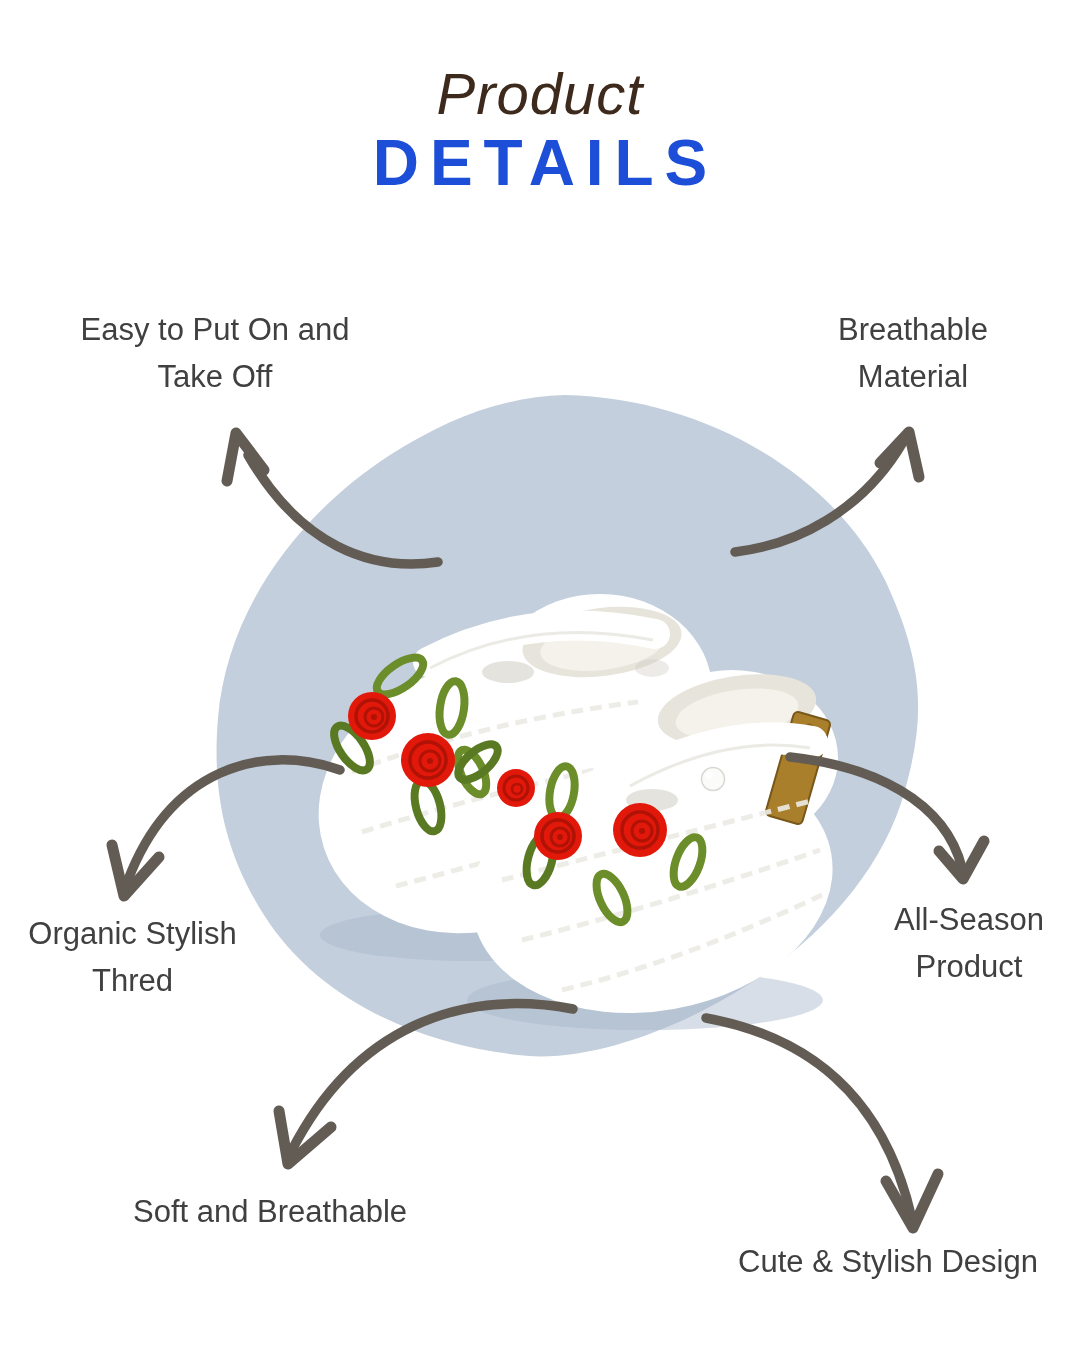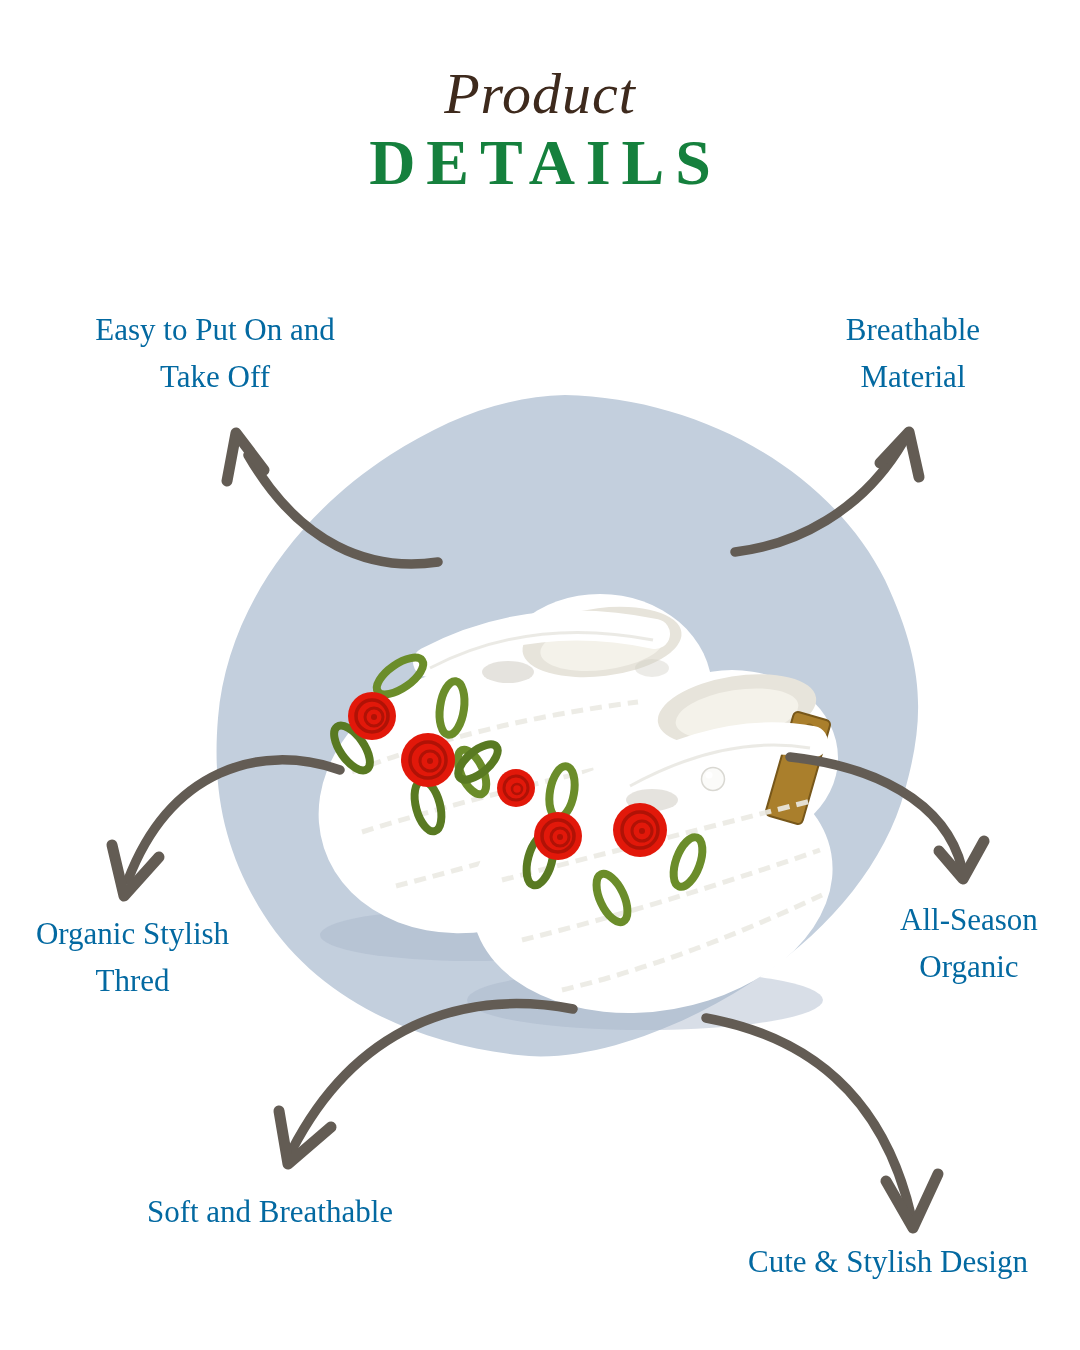--- a/index.html
+++ b/index.html
@@ -1,31 +1,31 @@
 <!DOCTYPE html>
 <html><head>
 <meta charset="utf-8">
 <style>
   html,body{margin:0;padding:0;background:#ffffff;}
   .canvas{
     position:relative;width:1080px;height:1350px;overflow:hidden;background:#ffffff;
-    font-family:Liberation Serif, serif;
+    font-family:Liberation Sans, sans-serif;
     border-radius:27px;
   }
   header{position:absolute;top:62px;left:0;right:0;text-align:center;}
   .title-italic{
     font-style:italic;font-weight:500;font-size:58px;line-height:64px;color:#3e2a1d;
     letter-spacing:1px;
   }
   .title-caps{
-    font-weight:bold;font-size:64px;line-height:66px;color:#15803d;
+    font-weight:bold;font-size:64px;line-height:66px;color:#1d4ed8;
     letter-spacing:0.17em;text-indent:0.17em;margin-top:4px;
   }
   .feature{
-    position:absolute;font-size:31px;line-height:1.52;color:#0369a1;
+    position:absolute;font-size:31px;line-height:1.52;color:#404040;
     text-align:center;white-space:pre-line;
   }
   #f-easy{left:40px;top:306px;width:350px;}
   #f-breathable{left:763px;top:306px;width:300px;}
   #f-organic{left:5px;top:910px;width:255px;}
   #f-allseason{left:858px;top:896px;width:222px;}
   #f-soft{left:70px;top:1188px;width:400px;}
   #f-cute{left:688px;top:1238px;width:400px;}
   svg.art{position:absolute;left:0;top:0;width:1080px;height:1350px;}
 </style>
@@ -168,17 +168,17 @@
     </g>
   </svg>
 
   <div class="feature" id="f-easy">Easy to Put On and
 Take Off</div>
   <div class="feature" id="f-breathable">Breathable
 Material</div>
   <div class="feature" id="f-organic">Organic Stylish
 Thred</div>
   <div class="feature" id="f-allseason">All-Season
-Organic</div>
+Product</div>
   <div class="feature" id="f-soft">Soft and Breathable</div>
   <div class="feature" id="f-cute">Cute &amp; Stylish Design</div>
 
 </div>
 
 </body></html>

